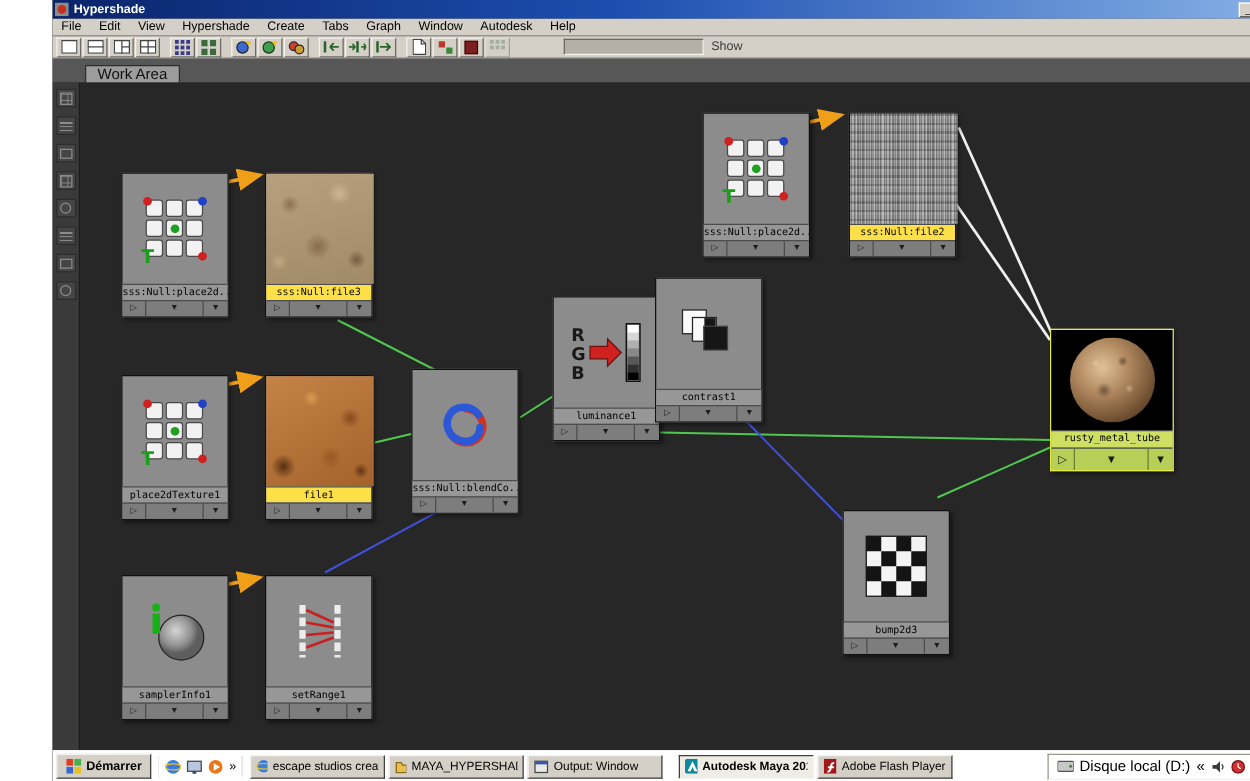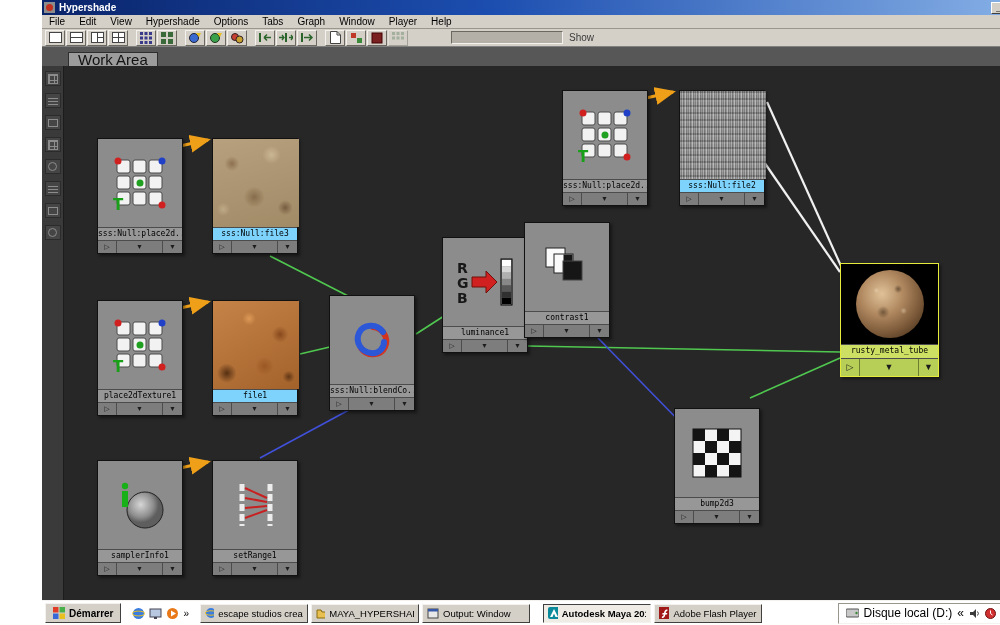--- a/index.html
+++ b/index.html
@@ -27,21 +27,21 @@
     border-color:#f4f2ee #6a6860 #6a6860 #f4f2ee; display:flex; align-items:center; justify-content:center; }
   .tb.dis { opacity:.45; }
   .tb-sep { width:6px; height:1px; }
   .tb-field { width:112px; height:13px; background:#b4b0a8; border:1px solid;
     border-color:#6a6860 #f4f2ee #f4f2ee #6a6860; margin-left:42px; font-size:9px; padding:0 2px; }
   .tb-show { font-size:10px; color:#3a3a3a; padding:0 5px; background:none; border:none; }
 
   
   #tabstrip { position:absolute; left:0; top:47px; width:100%; height:19px; background:#575757; }
   .tab { position:absolute; left:26px; bottom:0; height:14px; background:#9c9c9c;
-    border:1px solid #2e2e2e; border-bottom:none; font-size:15px; line-height:13px; padding:0 9px; color:#111; }
+    border:1px solid #2e2e2e; border-bottom:none; font-size:12px; line-height:13px; padding:0 9px; color:#111; }
 
   
   #rail { position:absolute; left:0; top:66px; width:22px; height:534px; background:#3a3a3a;
     border-right:1px solid #1c1c1c; display:flex; flex-direction:column; align-items:center;
     padding-top:5px; gap:7px; }
   .rail-btn { width:16px; height:15px; background:#454545; border:1px solid #2b2b2b;
     display:flex; align-items:center; justify-content:center; }
   .rg-grid { width:10px; height:10px; border:1px solid #8c8c8c;
     background:linear-gradient(#8c8c8c 1px,transparent 1px),linear-gradient(90deg,#8c8c8c 1px,transparent 1px);
     background-size:5px 5px; }
@@ -52,21 +52,21 @@
   
   #canvas { position:absolute; left:22px; top:66px; width:978px; height:534px; background:#272727; overflow:hidden; }
   #wires { position:absolute; left:0; top:0; }
 
   
   .node { position:absolute; width:86px; background:#8c8c8c; border:1px solid #111;
     box-shadow:2px 2px 3px rgba(0,0,0,.45); }
   .node-body { height:88px; display:flex; align-items:center; justify-content:center; overflow:hidden; }
   .node-label { height:13px; font:8px "DejaVu Sans Mono", monospace; line-height:12px; text-align:center;
     background:#979797; border-top:1px solid #4c4c4c; color:#000; overflow:hidden; white-space:nowrap; }
-  .node-label.pink { background:#7dd3fc; }
+  .node-label.pink { background:#fde047; }
   .node-ctrl { height:13px; display:flex; background:#7d7d7d; border-top:1px solid #4c4c4c;
     font-size:7px; color:#1c1c1c; }
   .nc { width:19px; text-align:center; line-height:12px; border-right:1px solid #4c4c4c; }
   .nc.mid { flex:1; }
   .nc:last-child { border-right:none; border-left:none; }
 
   .swatch-file3 { width:86px; height:88px;
     background:
       radial-gradient(circle 10px at 22% 28%, rgba(132,102,70,.8), transparent 75%),
       radial-gradient(circle 12px at 68% 18%, rgba(206,186,152,.9), transparent 75%),
@@ -131,25 +131,25 @@
     <span class="win-btn">_</span>
     <span class="win-btn">□</span>
     <span class="win-btn">✕</span>
   </div>
 
   <div id="menubar">
     <span class="menu-item">File</span>
     <span class="menu-item">Edit</span>
     <span class="menu-item">View</span>
     <span class="menu-item">Hypershade</span>
-    <span class="menu-item">Options</span>
+    <span class="menu-item">Create</span>
     <span class="menu-item">Tabs</span>
     <span class="menu-item">Graph</span>
     <span class="menu-item">Window</span>
-    <span class="menu-item">Player</span>
+    <span class="menu-item">Autodesk</span>
     <span class="menu-item">Help</span>
   </div>
 
   <div id="toolbar">
     <button class="tb">
       <svg width="13" height="11">
           <rect x="0.5" y="0.5" width="12" height="10" fill="#fff" stroke="#444"></rect>
         </svg>
     </button>
     <button class="tb">

